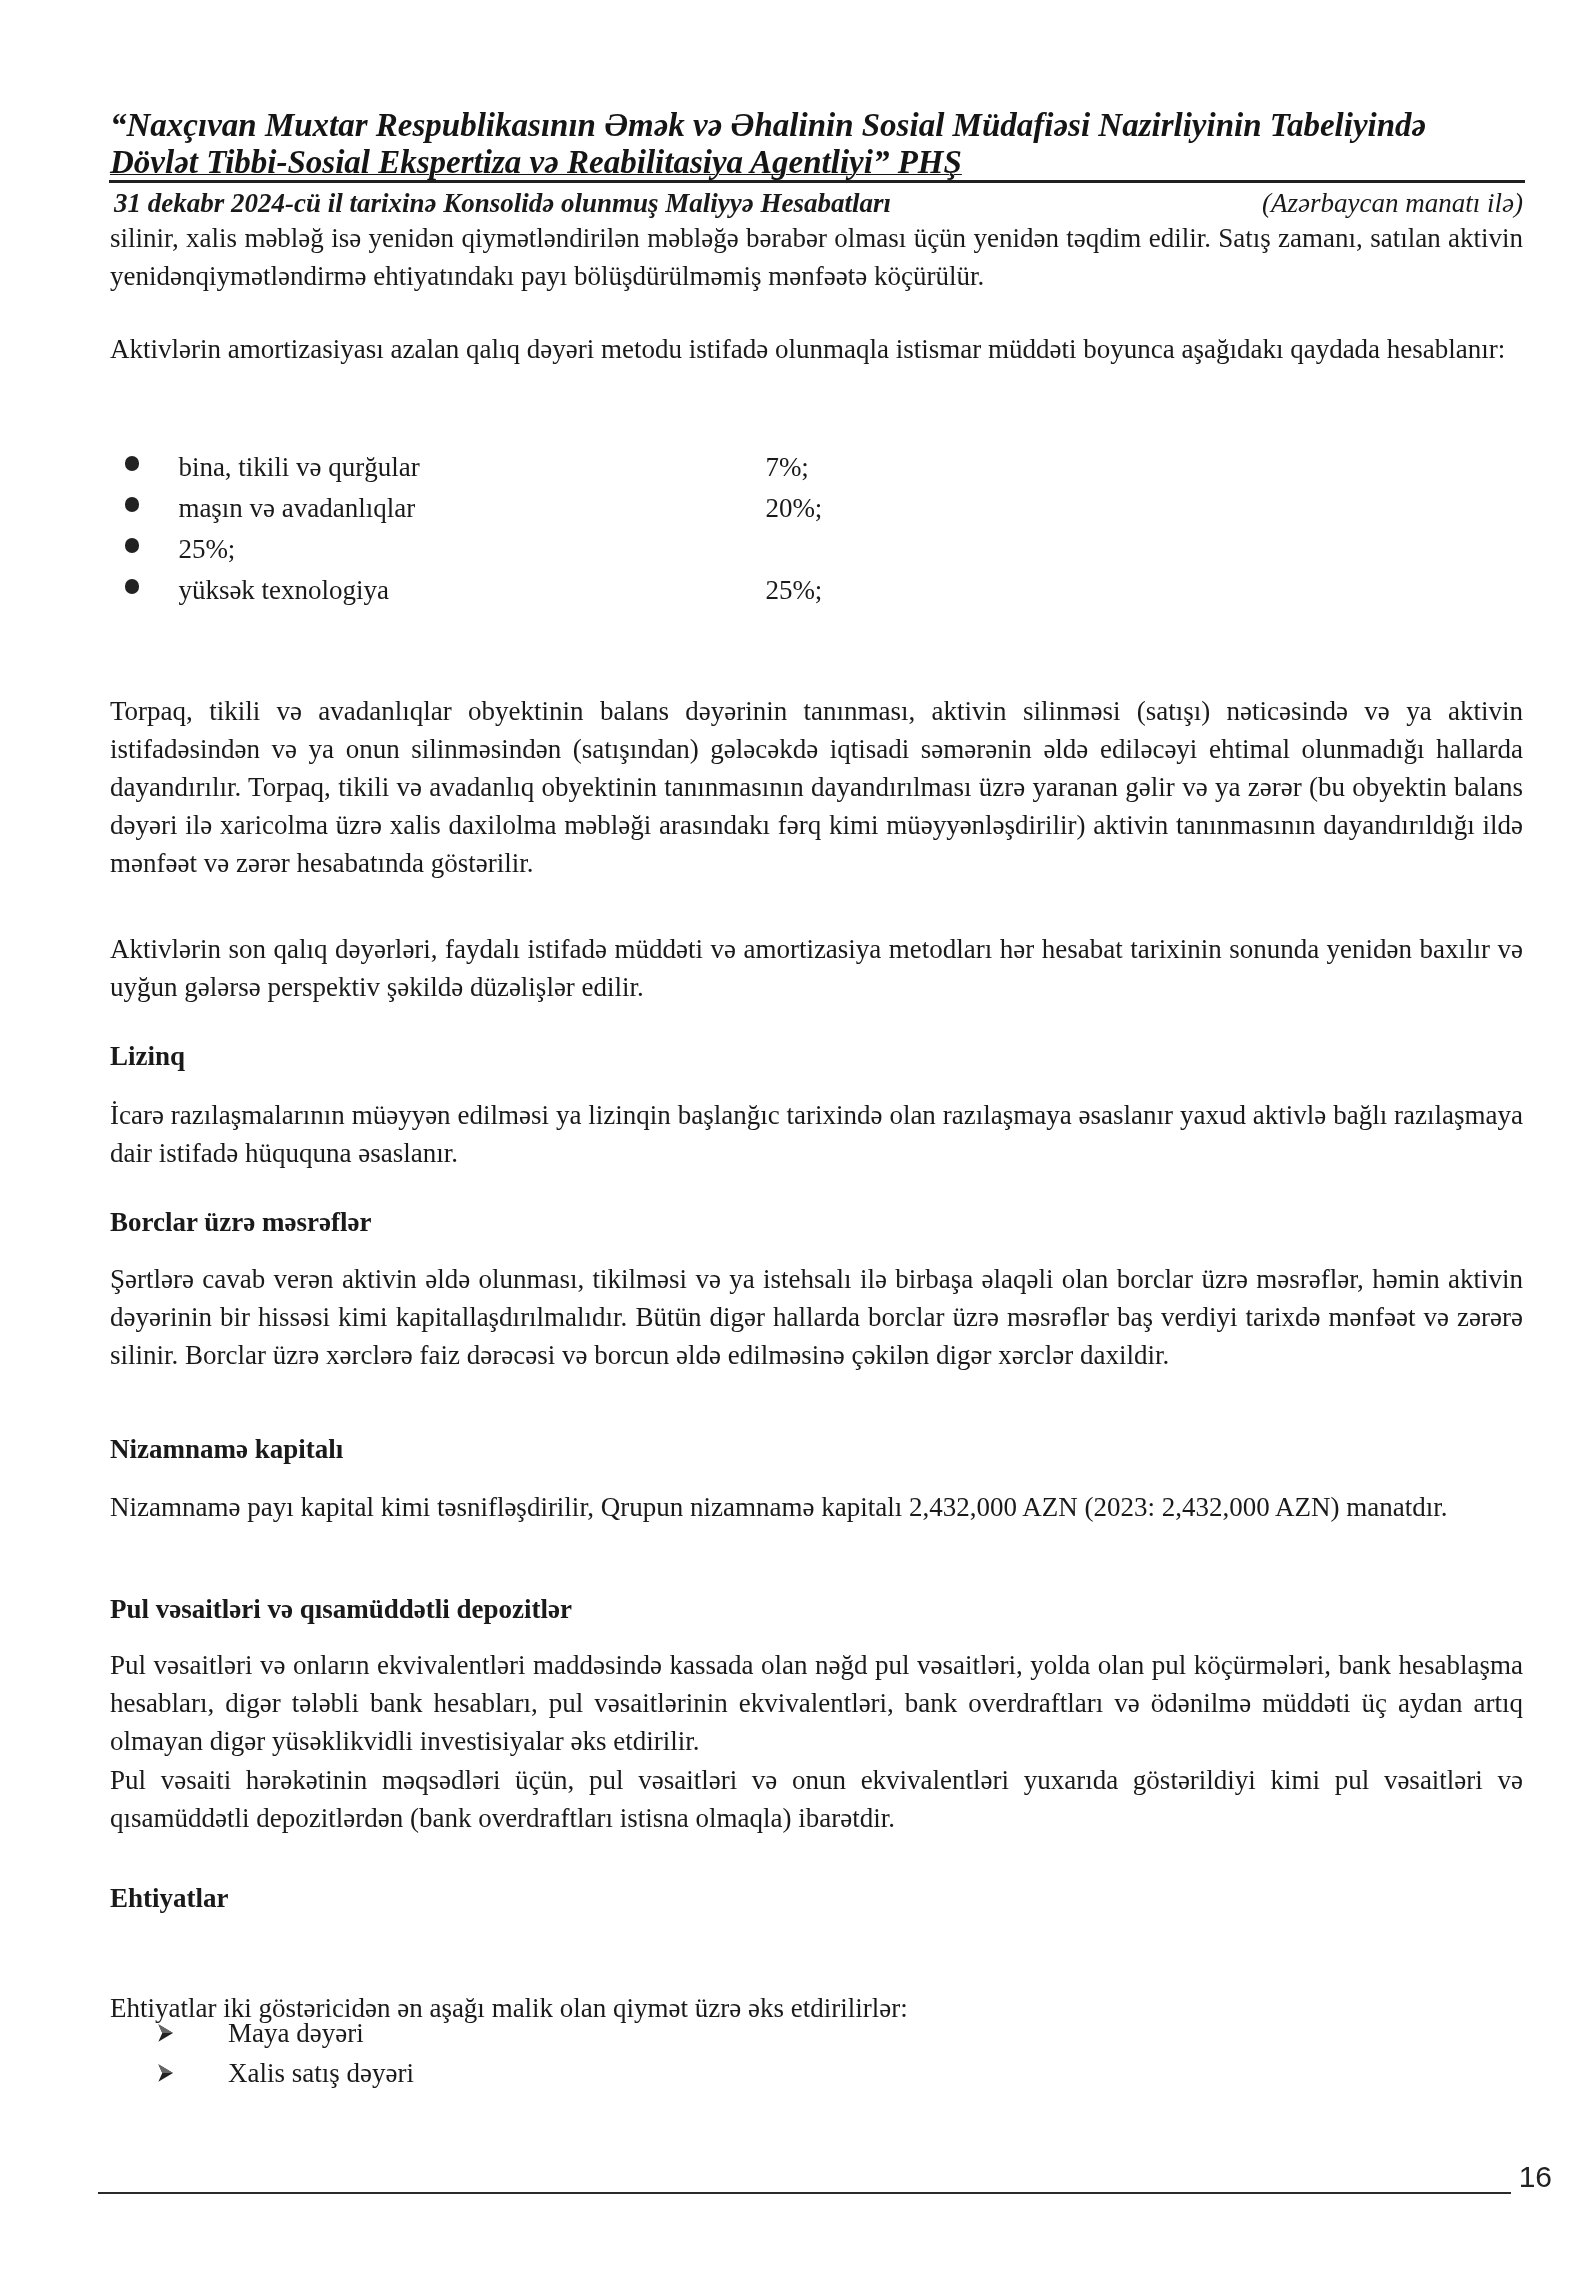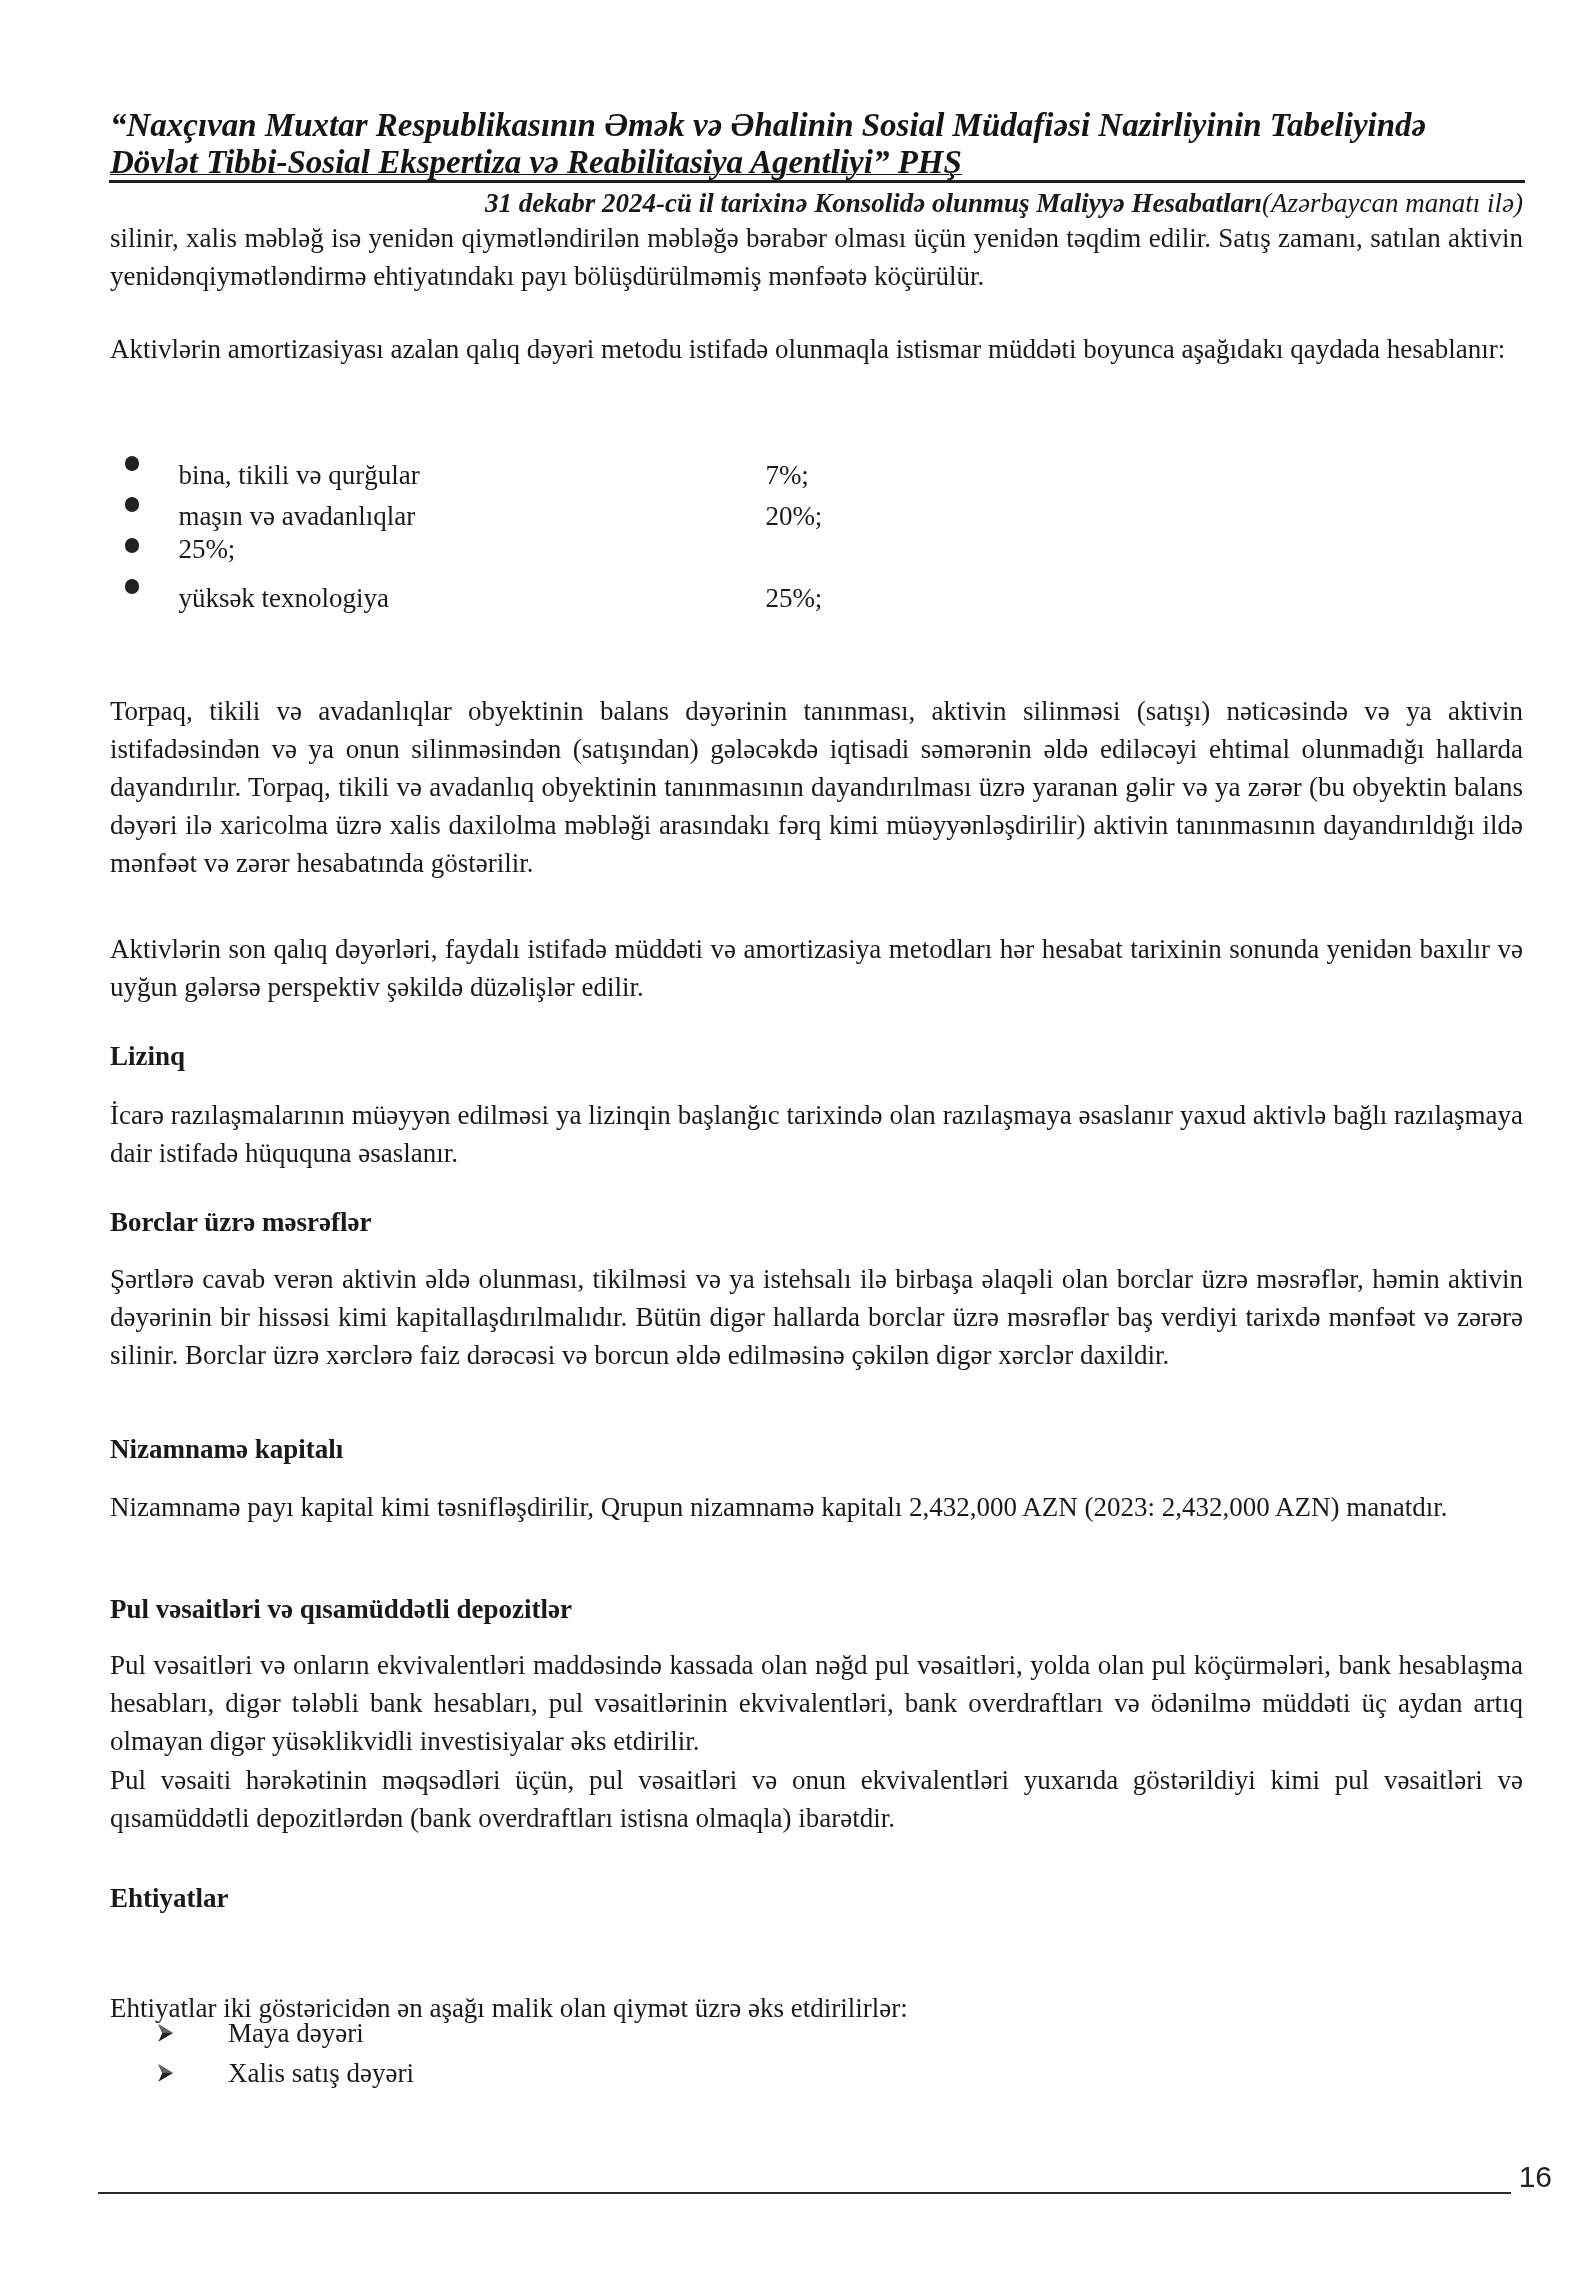--- a/index.html
+++ b/index.html
@@ -12,33 +12,33 @@
     .hdr-title {
       position: absolute; left: 0; font-style: italic; font-weight: bold;
       font-size: 33px; line-height: 37px; white-space: nowrap; color: #151515;
     }
     .hdr-t1 { top: 107px; }
     .hdr-t2 { top: 144px; text-decoration: underline; text-decoration-thickness: 1.3px; }
     .hdr-rule { position: absolute; left: -1.3px; top: 180px; width: 1416px; height: 2.7px; background: #202020; }
     .hdr-sub {
       position: absolute; top: 187px; left: 0; width: 1413px;
       font-style: italic; font-size: 27px; line-height: 32px;
-      display: flex; justify-content: flex-end;
+      display: flex; justify-content: space-between;
     }
     .hdr-sub .left { font-weight: bold; padding-left: 4px; }
     .hdr-sub .right { font-weight: normal; }
     .para {
       position: absolute; left: 0; width: 1413px; font-size: 27px; line-height: 38px;
       text-align: justify; text-align-last: left;
     }
     .heading { position: absolute; left: 0; font-size: 27px; font-weight: bold; line-height: 33px; }
     .dep-list { position: absolute; left: 0; top: 447px; width: 866px; margin: 0; padding: 0; list-style: none; }
     .dep-item { display: flex; align-items: baseline; height: 41px; font-size: 27px; line-height: 41px; }
     .dep-bullet { width: 14.7px; height: 14.7px; border-radius: 50%; background: #222; margin-left: 14.7px; margin-right: 39px; position: relative; top: -4px; align-self: center; }
-    .dep-label { width: 587px; margin-top: 8px; }
+    .dep-label { width: 587px; }
     .dep-rate { width: 133px; }
     .arrow-list { position: absolute; left: 0; top: 2000px; margin: 0; padding: 0; list-style: none; }
     .arrow-item { display: flex; align-items: center; height: 40px; font-size: 27px; }
     .arrow-icon { width: 73px; padding-left: 47px; box-sizing: border-box; display: flex; align-items: center; }
     .arrow-icon svg { width: 17.3px; height: 20px; }
     .arrow-label { padding-left: 45px; }
     .footer-rule { position: absolute; left: -12px; top: 2192px; width: 1413px; height: 2px; background: #2a2a2a; }
     .page-num {
       position: absolute; right: 40px; top: 2160px; font-family: "Liberation Sans", "DejaVu Sans", sans-serif;
       font-size: 30px; color: #222;

